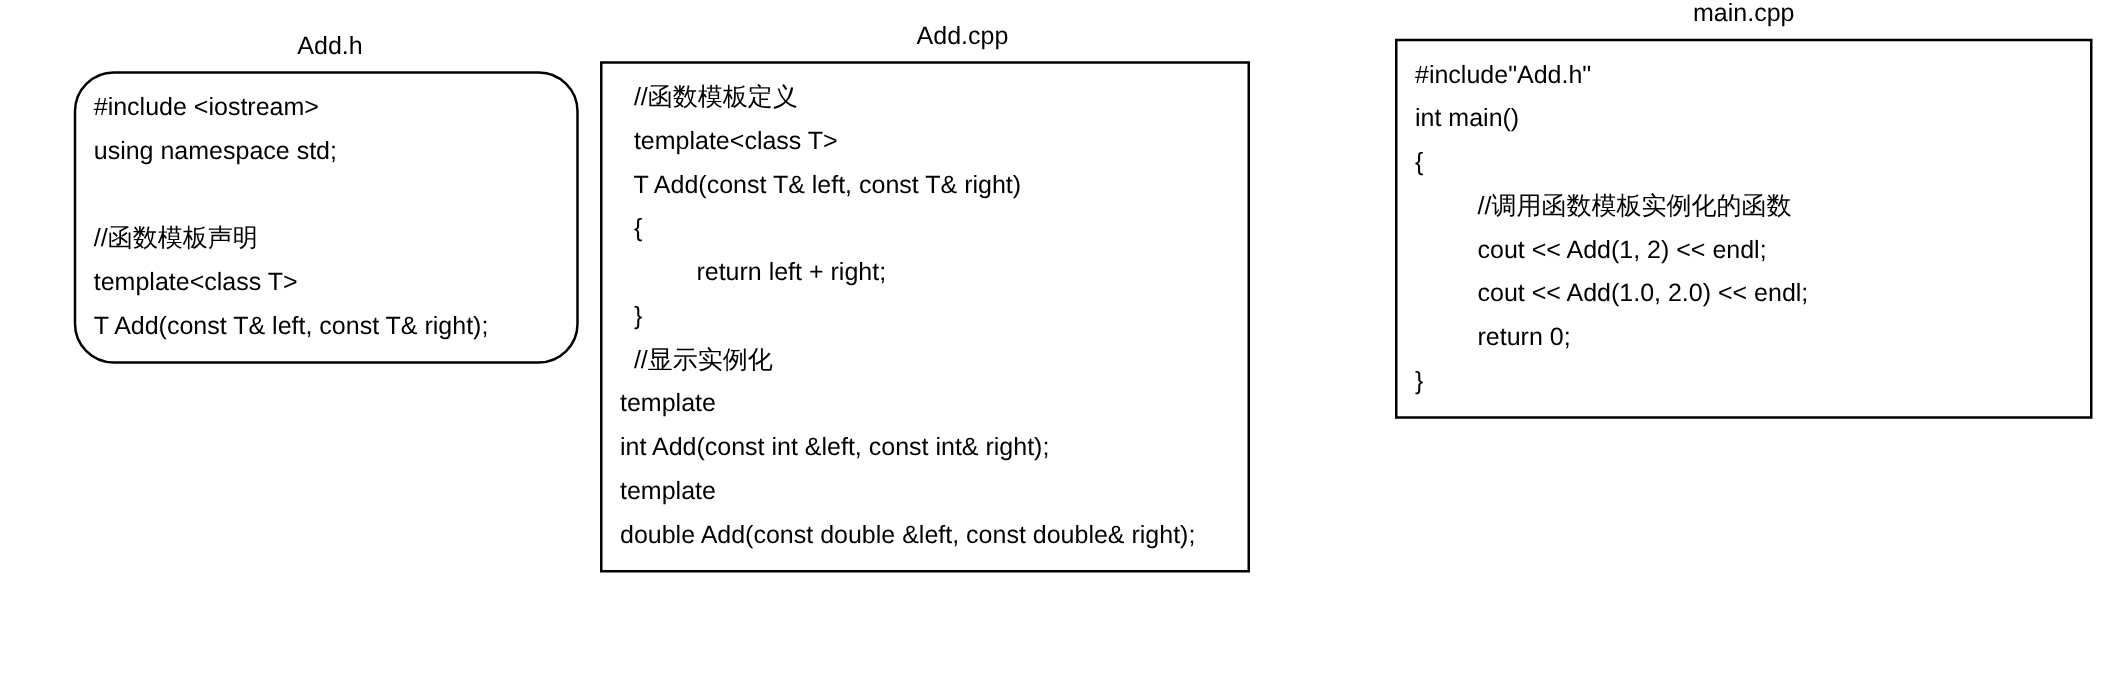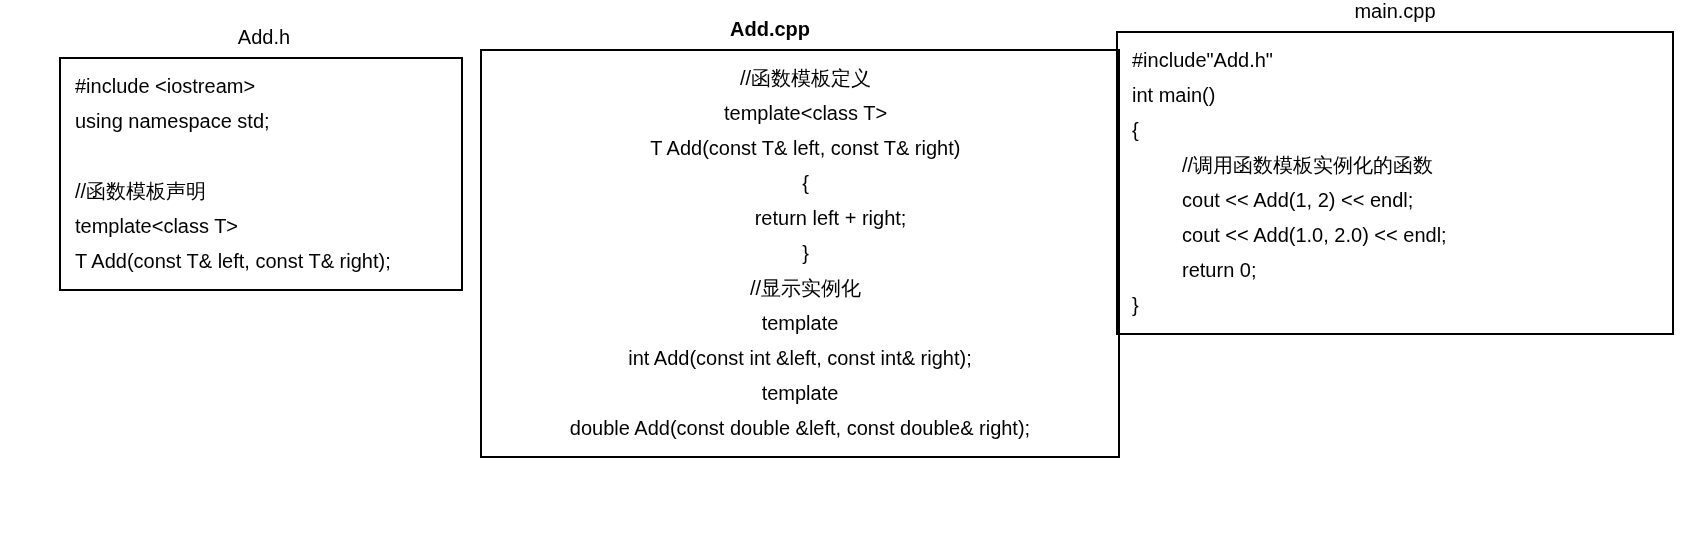--- a/index.html
+++ b/index.html
@@ -23,25 +23,25 @@
       border: 2.5px solid #000;
       padding: 10px 14px;
       font-size: 20px;
       line-height: 1.75;
       color: #000;
       white-space: pre;
       font-family: "Segoe UI", "Microsoft YaHei", Arial, sans-serif;
     }
     .block-1 { left: 32px; top: 26px; width: 410px; margin-left: 27px; }
     .block-1 .file-title { width: 410px; }
-    .block-1 .code-box { width: 404px; }
+    .block-1 .code-box { width: 404px; border-radius: 32px; }
     
     .block-2 { left: 480px; top: 18px; width: 580px; }
-    .block-2 .file-title { width: 580px; font-weight: bold; }
-    .block-2 .code-box { width: 640px; text-align: center; }
+    .block-2 .file-title { width: 580px; }
+    .block-2 .code-box { width: 520px; }
     
     .block-3 { left: 1110px; top: 0px; width: 570px; }
     .block-3 .file-title { width: 570px; }
     .block-3 .code-box { width: 558px; margin-left: 6px; }
   </style>
 </head>
 <body>
 
 <div class="file-block block-1">
   <div class="file-title">Add.h</div>

